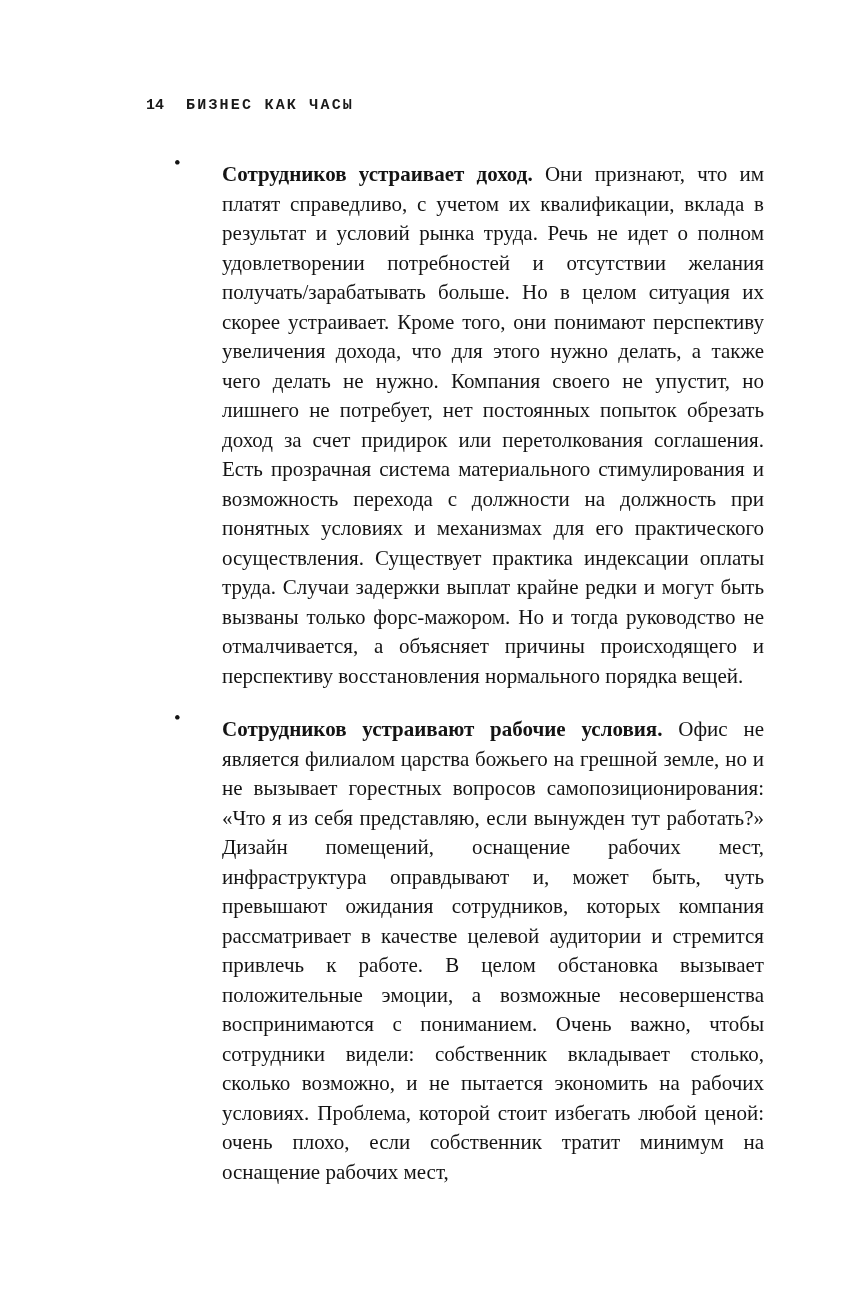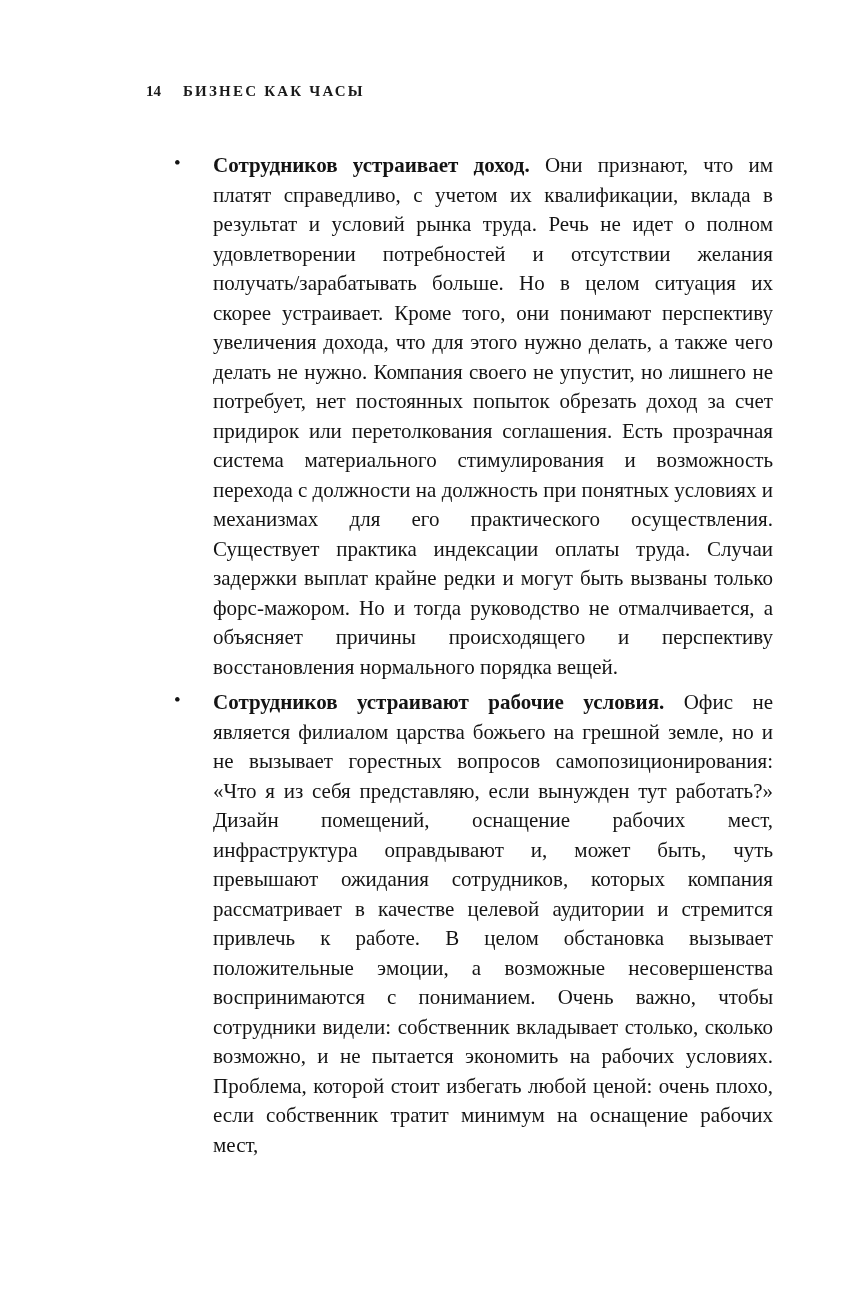--- a/index.html
+++ b/index.html
@@ -10,26 +10,26 @@
   .page {
     position: relative;
     width: 862px;
     height: 1299px;
     background: #ffffff;
     color: #141414;
     overflow: hidden;
   }
   .page-header {
     position: absolute;
-    top: 83px;
+    top: 97px;
     left: 146px;
     display: flex;
     align-items: flex-end;
     gap: 22px;
-    font-family: Liberation Serif, serif;
+    font-family: Liberation Mono, monospace;
     font-size: 15px;
     color: #1a1a1a;
   }
   .page-number {
     font-weight: 700;
   }
   .running-title {
     font-weight: 600;
     letter-spacing: 2.2px;
   }
@@ -50,21 +50,21 @@
   .bullet-marker {
     flex: 0 0 64px;
     box-sizing: border-box;
     padding-left: 28px;
     font-size: 19px;
     line-height: 29.5px;
     user-select: none;
   }
   .bullet-text {
     flex: 1 1 auto;
-    margin: 3px;
+    margin: 12px;
     text-align: justify;
     hyphens: auto;
     -webkit-hyphens: auto;
   }
   .lead {
     font-weight: 700;
   }
   .ital {
   }
 </style>

